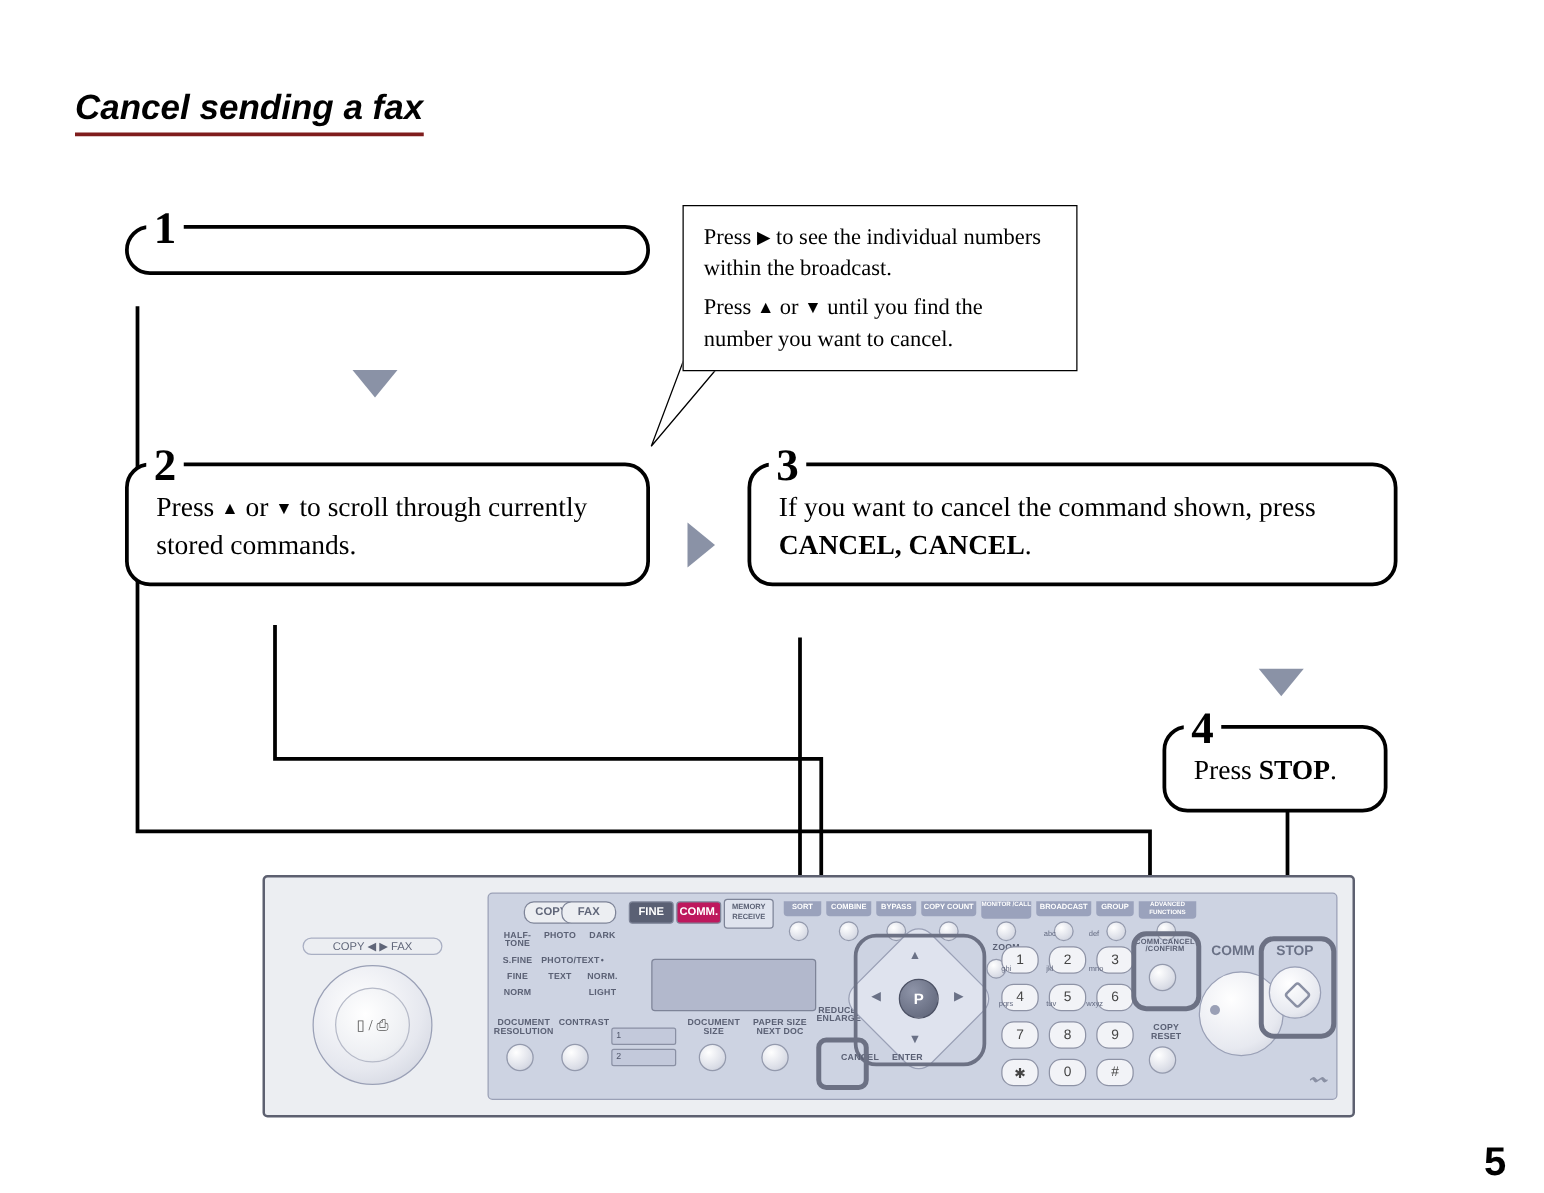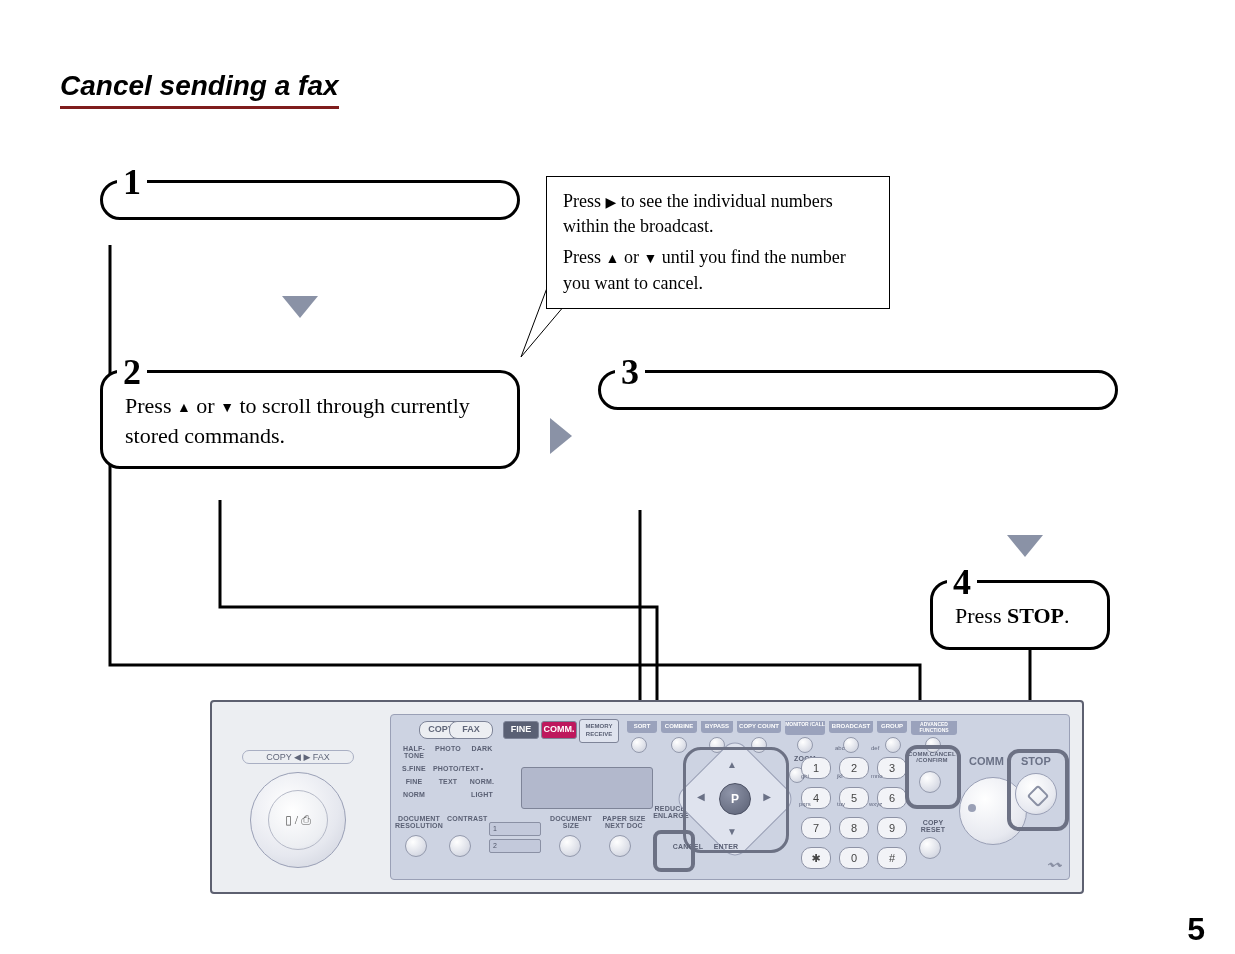--- a/index.html
+++ b/index.html
@@ -67,40 +67,43 @@
 
     <polygon points="553,272 521,357 586,280" fill="#fff" stroke="#000" stroke-width="1"></polygon>
   </svg>
 
   <div class="step" style="left:100px;top:180px;width:420px;">
     <div class="num">1</div>
   </div>
 
   <div class="arrow-down" style="left:282px;top:296px;"></div>
 
-  <div class="callout" style="left:546px;top:176px;width:344px;">
+  <div class="callout" style="left:546px;top:164px;width:316px;">
     <div>
       <span>Press </span><span class="tri">▶</span><span> to see the individual numbers within the broadcast.</span>
     </div>
     <div style="margin-top:6px;">
       <span>Press </span><span class="tri">▲</span><span> or </span><span class="tri">▼</span><span> until you find the number you want to cancel.</span>
     </div>
   </div>
 
   <div class="step" style="left:100px;top:370px;width:420px;">
     <div class="num">2</div>
     <div class="txt">
       <span>Press </span><span class="tri">▲</span><span> or </span><span class="tri">▼</span><span> to scroll through currently stored commands.</span>
     </div>
   </div>
 
   <div class="arrow-right" style="left:550px;top:418px;"></div>
 
   <div class="step" style="left:598px;top:370px;width:520px;">
     <div class="num">3</div>
+    <div class="txt">
+      <span>If you want to cancel the command shown, press </span><span class="smallcaps">CANCEL, CANCEL</span><span>.</span>
+    </div>
   </div>
 
   <div class="arrow-down" style="left:1007px;top:535px;"></div>
 
   <div class="step" style="left:930px;top:580px;width:180px;">
     <div class="num">4</div>
     <div class="txt">
       <span>Press </span><span class="smallcaps">STOP</span><span>.</span>
     </div>
   </div>

